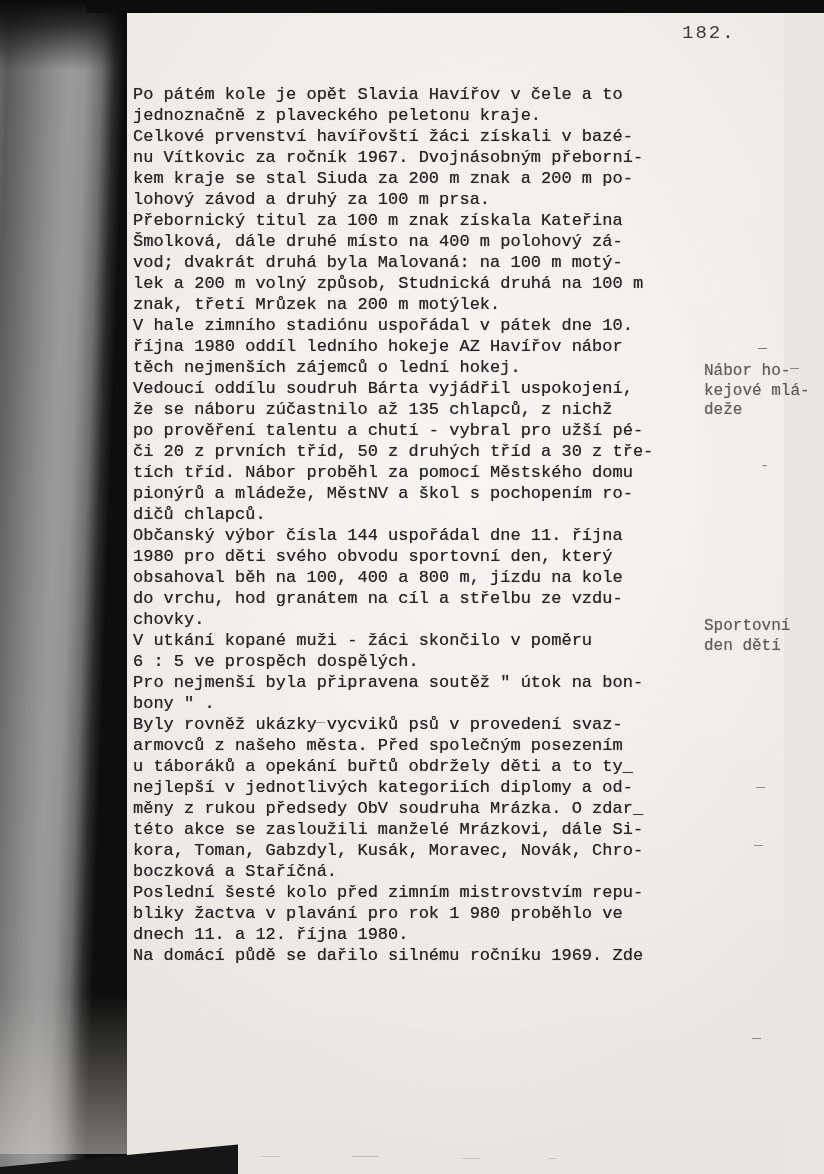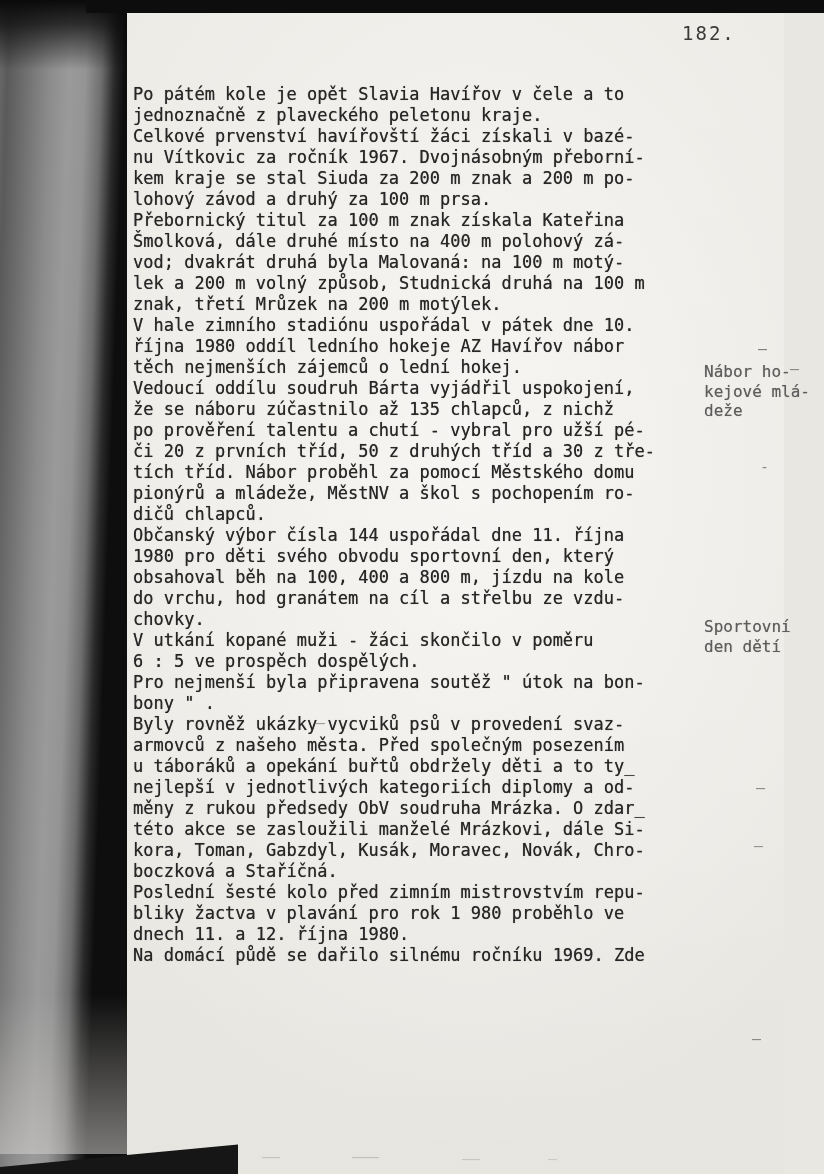--- a/index.html
+++ b/index.html
@@ -11,20 +11,21 @@
     background: #e9e7e2;
     font-family: "DejaVu Sans Mono", monospace;
   }
   #scan-page {
     position: relative;
     width: 784px;
     height: 1174px;
     background:
       radial-gradient(ellipse at 60% 40%, rgba(255,255,255,0.55), rgba(0,0,0,0) 70%),
       linear-gradient(180deg, #edebe6 0%, #eceae5 60%, #e7e5e0 100%);
+    font-family: Liberation Mono, monospace;
   }
   
   #gutter {
     position: absolute;
     left: 0; top: 0;
     width: 127px; height: 1174px;
     background: linear-gradient(92deg,
       #6b6b6b 0px, #5a5a5a 10px, #6f6f6f 28px, #8b8b8b 52px,
       #9a9a9a 72px, #949494 88px, #6e6e6e 104px, #2a2a2a 117px, #0e0e0e 127px);
   }

